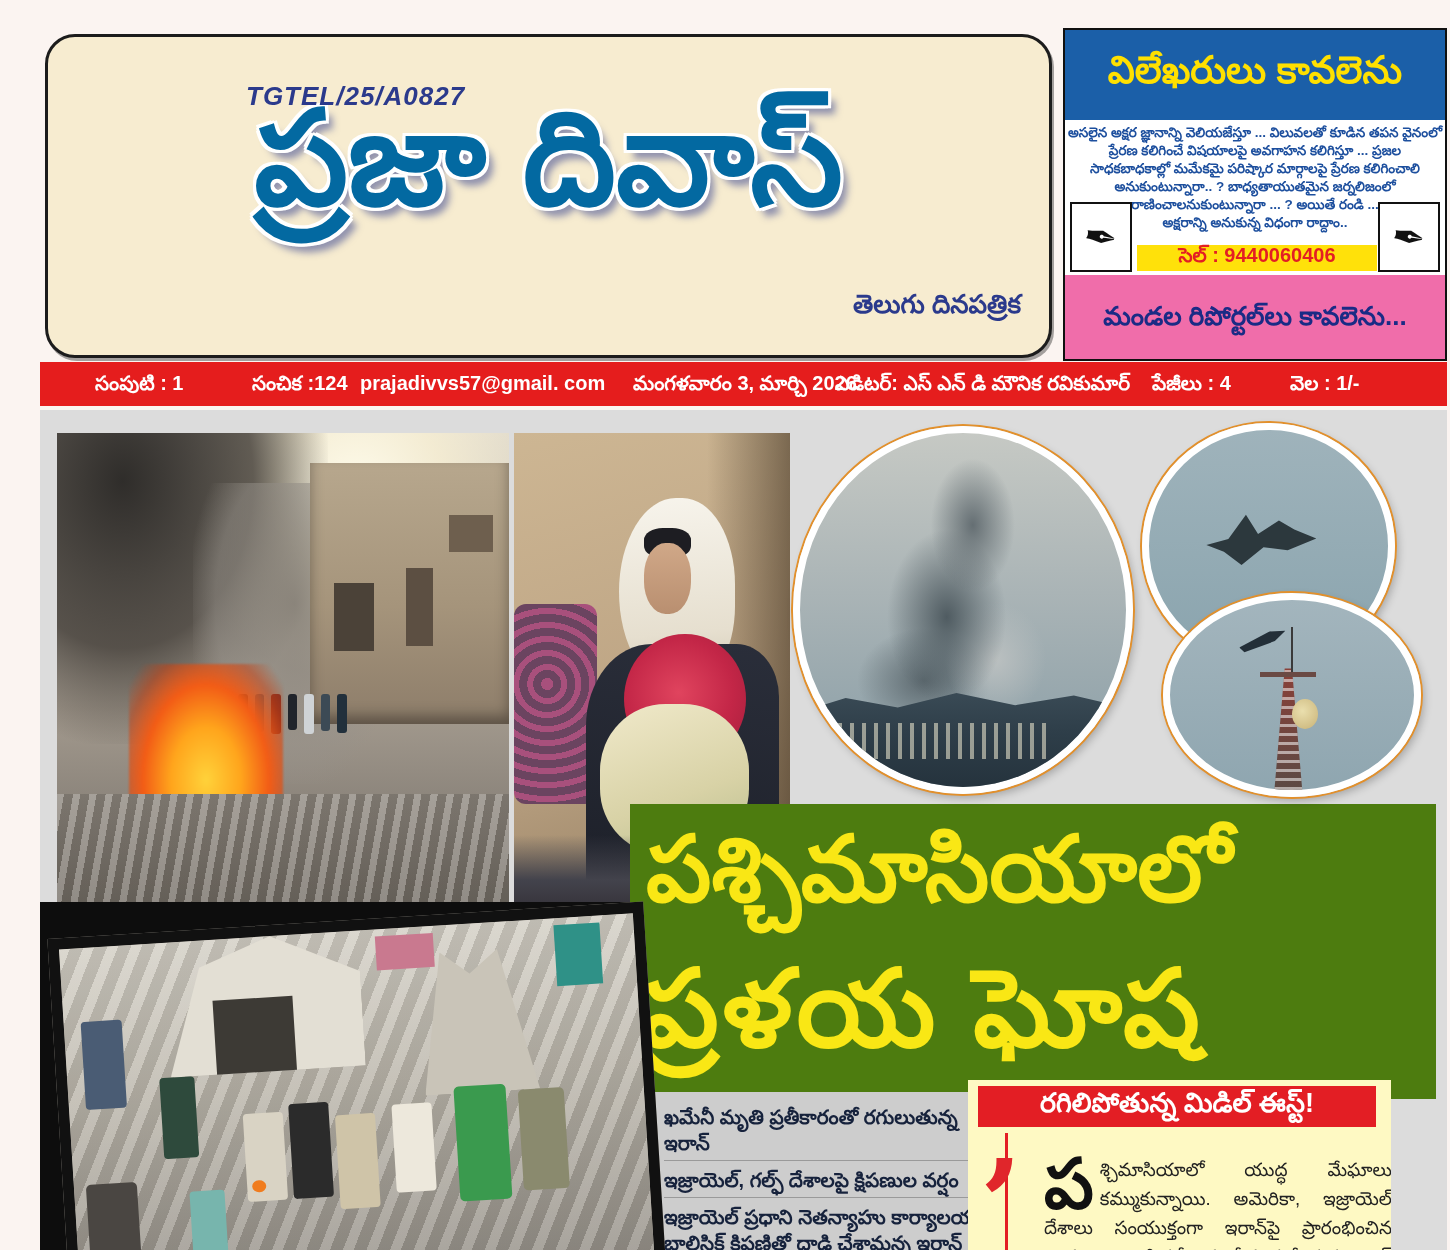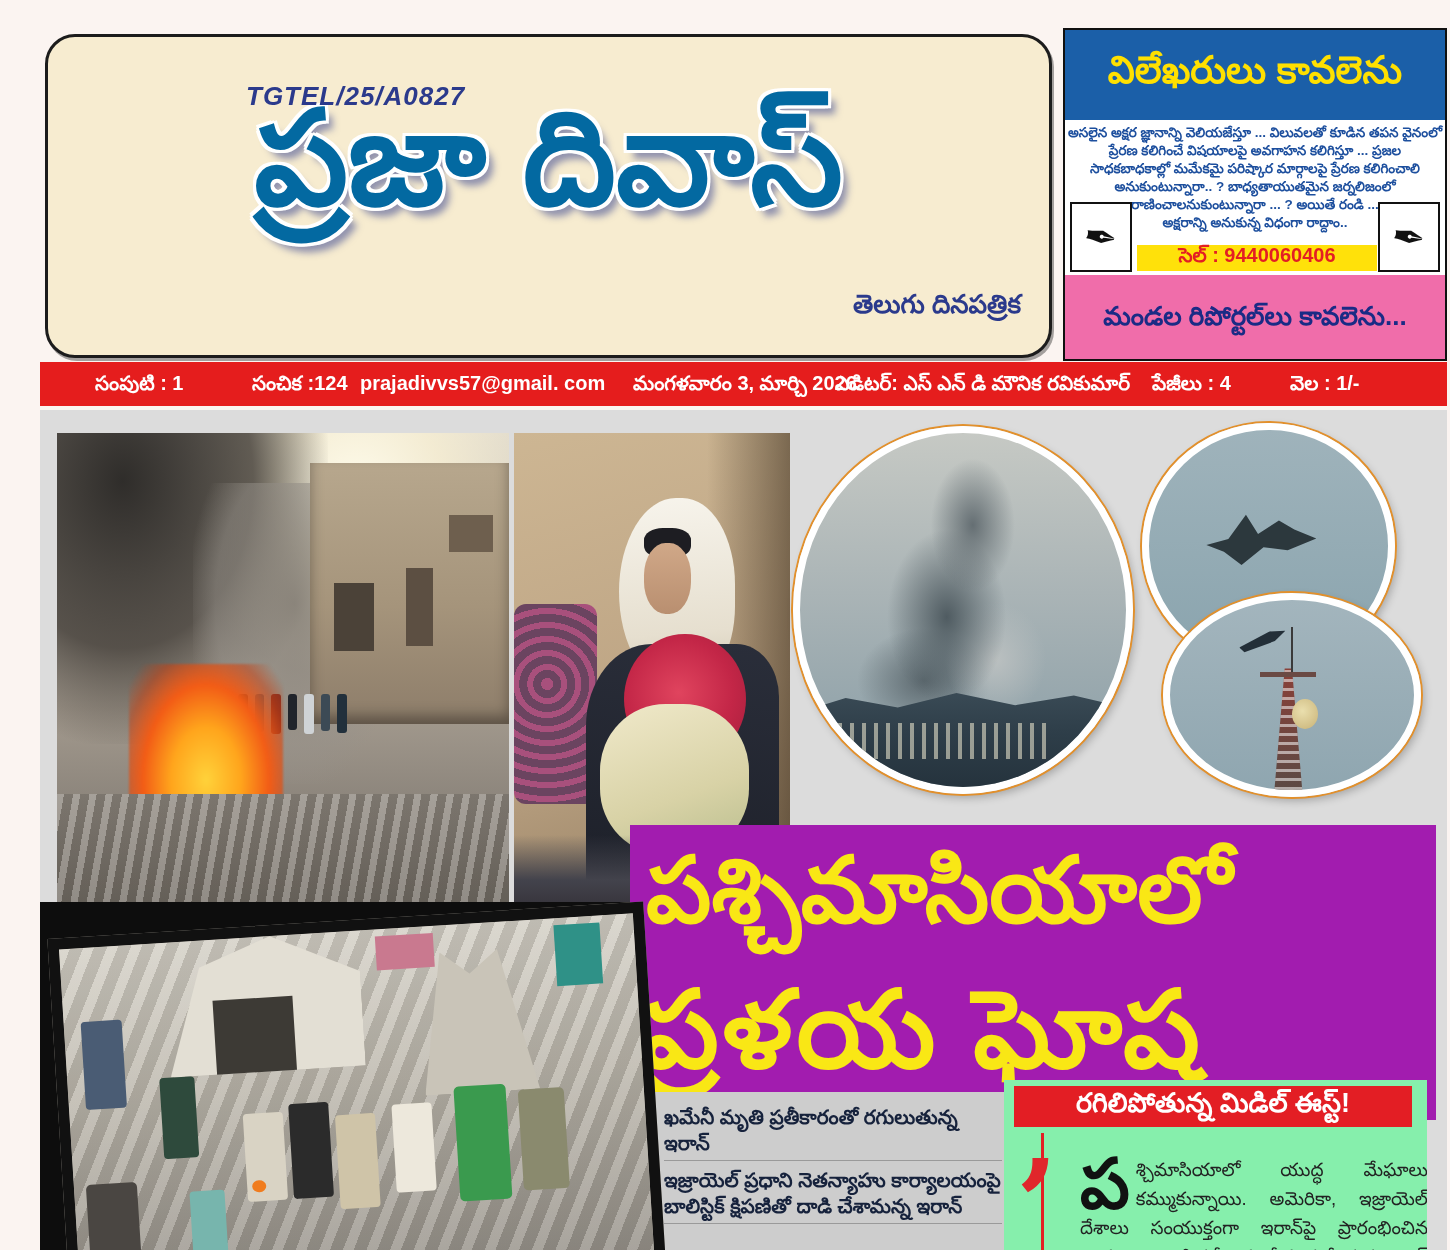--- a/index.html
+++ b/index.html
@@ -37,32 +37,32 @@
   
   .mainarea{position:absolute;left:40px;top:410px;width:1407px;height:840px;background:#dcdcdc;}
 
   .photo{position:absolute;overflow:hidden;}
   .layer{position:absolute;}
 
   
   .circ{position:absolute;border:7px solid #fff;border-radius:50%;overflow:hidden;box-shadow:0 0 0 2px #e2902c,3px 4px 8px rgba(0,0,0,.25);}
 
   
-  .headline-box{position:absolute;left:630px;top:825px;width:806px;height:295px;background:#a21caf;z-index:4;overflow:hidden;}
+  .headline-box{position:absolute;left:630px;top:804px;width:806px;height:295px;background:#4d7c0f;z-index:4;overflow:hidden;}
   .hl1{position:absolute;left:16px;top:8px;font-size:92px;line-height:1.25;font-weight:800;color:#f9e715;white-space:nowrap;}
   .hl2{position:absolute;left:12px;top:140px;font-size:108px;line-height:1.2;font-weight:800;color:#f9e715;white-space:nowrap;letter-spacing:4px;}
 
   
   .bullets{position:absolute;left:630px;top:1092px;width:382px;height:158px;background:#cdcdcd;z-index:6;overflow:hidden;padding:12px 10px 0 34px;}
   .bullets .b-item{position:relative;font-size:20px;font-weight:bold;color:#16223c;line-height:26px;
     border-bottom:1px solid #9a9a9a;padding-bottom:4px;margin-bottom:6px;}
   .bullets .b-item::before{content:"";position:absolute;left:-20px;top:8px;width:11px;height:11px;border-radius:50%;background:#e02020;}
 
   
-  .artcol{position:absolute;left:1004px;top:1080px;width:423px;height:170px;background:#86efac;z-index:6;overflow:hidden;}
+  .artcol{position:absolute;left:968px;top:1080px;width:423px;height:170px;background:#fef9c3;z-index:6;overflow:hidden;}
   .art-head{position:absolute;left:10px;top:6px;width:398px;height:41px;background:#e31e24;color:#fff;
     font-size:27px;font-weight:800;display:flex;align-items:center;justify-content:center;white-space:nowrap;}
   .art-line{position:absolute;left:37px;top:53px;width:3px;height:117px;background:#e31e24;}
   .art-quote{position:absolute;left:12px;top:74px;font-size:120px;line-height:100px;color:#e0262b;font-weight:bold;
     font-family:"DejaVu Serif",serif;}
   .art-body{position:absolute;left:76px;top:56px;width:348px;font-size:18.5px;line-height:29px;color:#222;text-align:justify;}
   .art-drop{float:left;font-size:70px;line-height:54px;font-weight:bold;color:#111;margin:2px 6px 0 0;}
 
   .blackdrop{position:absolute;left:40px;top:902px;width:622px;height:348px;background:#0d0d0d;z-index:3;}
   .tilted{position:absolute;left:58px;top:920px;width:597px;height:360px;border:11px solid #111;
@@ -223,20 +223,21 @@
     <div class="layer" style="left:56%;top:52%;width:7%;height:26%;background:#ede8dc;border-radius:4px;"></div>
     <div class="layer" style="left:67%;top:48%;width:9%;height:34%;background:#3a9a4e;border-radius:5px;"></div>
     <div class="layer" style="left:78%;top:50%;width:8%;height:30%;background:#8a8a6e;border-radius:5px;"></div>
     <div class="layer" style="left:20%;top:74%;width:6%;height:20%;background:#77b5ad;border-radius:4px;"></div>
     <div class="layer" style="left:31%;top:72%;width:14px;height:12px;border-radius:50%;background:#f07c1e;"></div>
     <div class="layer" style="left:2%;top:70%;width:9%;height:28%;background:#4a4642;border-radius:5px;"></div>
   </div>
 
   <div class="bullets">
     <div class="b-item">ఖమేనీ మృతి ప్రతీకారంతో రగులుతున్న ఇరాన్</div>
+    <div class="b-item">ఇజ్రాయెల్, గల్ఫ్ దేశాలపై క్షిపణుల వర్షం</div>
     <div class="b-item">ఇజ్రాయెల్ ప్రధాని నెతన్యాహు కార్యాలయంపై బాలిస్టిక్ క్షిపణితో దాడి చేశామన్న ఇరాన్</div>
 
   </div>
 
   <div class="artcol">
     <div class="art-head">రగిలిపోతున్న మిడిల్ ఈస్ట్!</div>
     <div class="art-line"></div>
     <div class="art-quote">’</div>
     <p class="art-body"><span class="art-drop">ప</span><span>శ్చిమాసియాలో యుద్ధ మేఘాలు కమ్ముకున్నాయి. అమెరికా, ఇజ్రాయెల్ దేశాలు సంయుక్తంగా ఇరాన్‌పై ప్రారంభించిన దాడులు, దానికి ప్రతీకారం తీర్చుకునేందుకు ఇరాన్ చేస్తున్న ఎదురుదాడులతో యావత్ మిడిల్ ఈస్ట్ అట్టుడుకుతోంది. యుద్ధం ప్రారంభమైన రోజే ఇరాన్ సుప్రీం లీడర్ అయతుల్లా అలీ</span></p>
   </div>

